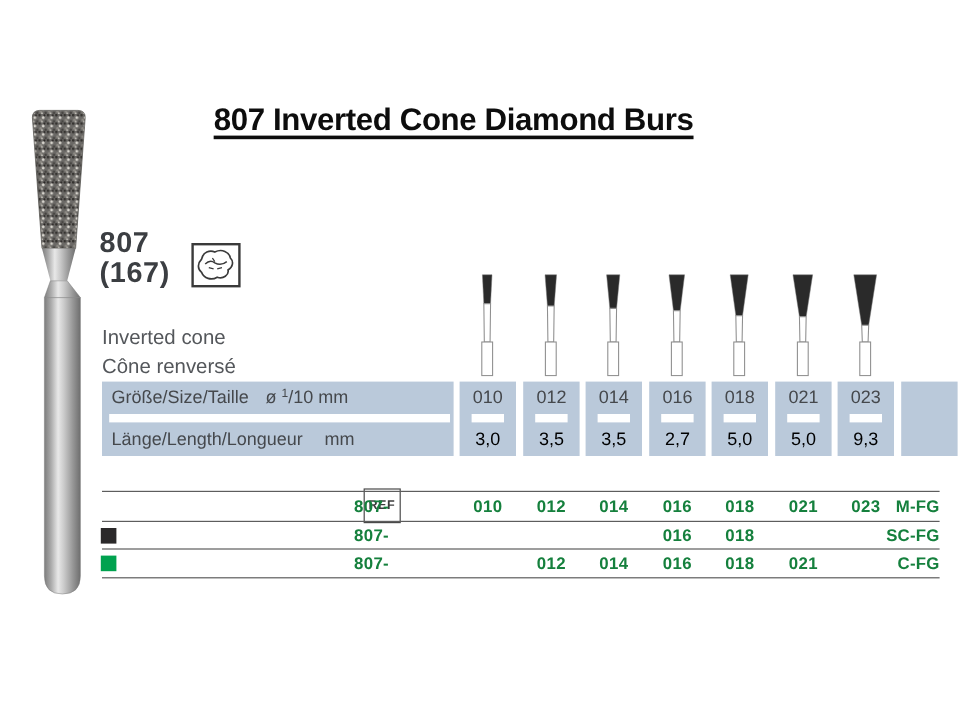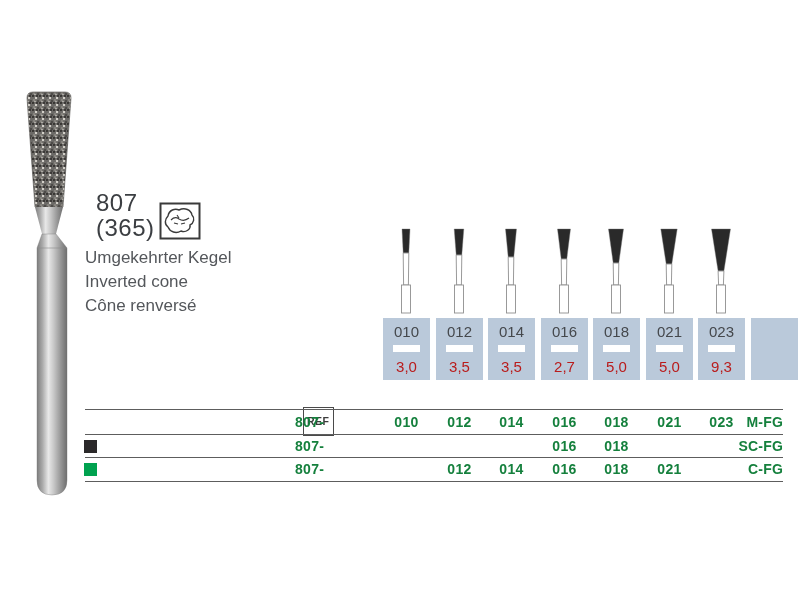--- a/index.html
+++ b/index.html
@@ -7,41 +7,41 @@
         font-family:"Liberation Sans",sans-serif;overflow:hidden;}
   .abs{position:absolute;}
 
   
   #title{left:168px;top:84px;width:420px;text-align:center;
          font-size:26px;font-weight:700;color:#0d0d0d;
          text-decoration:underline;text-decoration-thickness:3px;text-underline-offset:5px;
          letter-spacing:-0.3px;}
 
   
-  .code-line{left:96px;font-size:24px;font-weight:400;color:#3b3e42;line-height:25px;letter-spacing:0.5px;}
+  .code-line{left:83px;font-size:24px;font-weight:700;color:#3b3e42;line-height:25px;letter-spacing:0.5px;}
   #tooth-box{left:159px;top:202px;}
   .name-line{left:85px;font-size:17px;color:#54575b;line-height:20px;}
 
   
   .blue{background:#bac9da;}
   #spec-label{left:85px;top:318px;width:293px;height:62px;}
   .spec-row1{position:absolute;left:8px;top:0;height:27px;display:flex;align-items:center;
              font-size:15px;color:#45484c;}
   .spec-row2{position:absolute;left:8px;top:34px;height:28px;display:flex;align-items:center;
              font-size:15px;color:#45484c;}
   #spec-label .band{position:absolute;left:6px;right:3px;top:26.5px;height:7px;background:#fff;}
   .unit1{margin-left:14px;}
   .unit2{margin-left:18px;}
   .sup{font-size:10px;vertical-align:5px;}
   .spec-col{position:absolute;top:318px;width:47px;height:62px;background:#bac9da;}
   .spec-col .sz{position:absolute;left:0;top:0;width:100%;height:27px;display:flex;
                 align-items:center;justify-content:center;font-size:15px;color:#45484c;}
   .spec-col .band{position:absolute;left:10px;right:10px;top:26.5px;height:7px;background:#fff;}
   .spec-col .len{position:absolute;left:0;top:34px;width:100%;height:28px;display:flex;
-                 align-items:center;justify-content:center;font-size:15px;color:#b91c1c;}
+                 align-items:center;justify-content:center;font-size:15px;color:#000000;}
 
   
   #ref-box{left:303px;top:407px;border:1.5px solid #4a4a4a;padding:7px 3px;
            font-size:10.5px;font-weight:700;color:#3c3c3c;letter-spacing:0.5px;line-height:13px;}
   .hline{left:85px;width:698px;height:0;border-top:1.5px solid #5d5d5d;}
   .ref-row{left:0;width:800px;height:23px;font-weight:700;color:#15803d;font-size:14px;}
   .ref-row .prefix{position:absolute;left:295px;line-height:23px;letter-spacing:0.3px;}
   .ref-row .suffix{position:absolute;right:17px;line-height:23px;text-align:right;letter-spacing:0.2px;}
   .cell{position:absolute;width:47px;text-align:center;line-height:23px;letter-spacing:0.3px;}
   .cx0{left:383px}.cx1{left:436px}.cx2{left:488px}.cx3{left:541px}
@@ -50,20 +50,21 @@
   .marker.black{background:#2b292a;}
   .marker.green{background:#00a24f;}
 
   .bur-icon{position:absolute;top:228px;width:24px;height:86px;}
 </style>
 </head>
 <body>
 
 <div id="page">
 
+  <div id="title" class="abs">807 Inverted Cone Diamond Burs</div>
 
   <svg class="abs" style="left:18px;top:88px" width="62" height="420" viewBox="0 0 62 420">
     <defs>
       <linearGradient id="metal" x1="0" y1="0" x2="1" y2="0">
         <stop offset="0" stop-color="#7d7d7d"></stop>
           <stop offset="0.18" stop-color="#a9a9a9"></stop>
         <stop offset="0.38" stop-color="#e8e8e8"></stop>
           <stop offset="0.55" stop-color="#c9c9c9"></stop>
         <stop offset="0.78" stop-color="#999999"></stop>
           <stop offset="1" stop-color="#6e6e6e"></stop>
@@ -78,30 +79,29 @@
         <circle cx="3" cy="6.5" r="0.8" fill="#c2bfb8"></circle>
       </pattern>
     </defs>
     <path d="M9,10 Q9,4 15,4 L47,4 Q53,4 53,10 L45,119 L17,119 Z" fill="url(#grit)" stroke="#514f4b" stroke-width="0.6"></path>
     <polygon points="17,119 45,119 38,146 24,146" fill="url(#metal)"></polygon>
     <path d="M24,146 L38,146 L49,160 L49,392 Q49,407 34,407 Q19,407 19,392 L19,160 Z" fill="url(#metal)" stroke="#7a7a7a" stroke-width="0.4"></path>
     <line x1="19" y1="160" x2="49" y2="160" stroke="#8b8b8b" stroke-width="0.6"></line>
   </svg>
 
   <div class="abs code-line" style="top:190px">807</div>
-  <div class="abs code-line" style="top:215px">(365)</div>
+  <div class="abs code-line" style="top:215px">(167)</div>
 
   <svg id="tooth-box" class="abs" width="42" height="38" viewBox="0 0 42 38">
     <rect x="1.5" y="1.5" width="39" height="35" fill="#ffffff" stroke="#3a3a3a" stroke-width="2"></rect>
     <path d="M9,14 C10,8 16,6 20,8 C26,5 32,8 33,13 C36,16 35,21 31,23 C32,27 27,31 22,29 C17,32 11,30 9,25 C5,22 6,17 9,14 Z" fill="none" stroke="#3a3a3a" stroke-width="1.4"></path>
     <path d="M12,18 Q16,14 20,17 Q25,20 30,16" fill="none" stroke="#3a3a3a" stroke-width="1.2"></path>
     <path d="M15,21 l4,1 M22,22 l4,-1 M18,13 l2,3" fill="none" stroke="#3a3a3a" stroke-width="1.1"></path>
   </svg>
 
-  <div class="abs name-line" style="top:248px">Umgekehrter Kegel</div>
   <div class="abs name-line" style="top:296px">Cône renversé</div>
   <div class="abs name-line" style="top:272px">Inverted cone</div>
 
   <svg class="bur-icon" style="left:394px" viewBox="0 0 24 86">
     <polygon points="8,1 16,1 14.8,25 9.2,25" fill="#2a2a2a" stroke="#777" stroke-width="0.4"></polygon>
     <polygon points="9.2,25 14.8,25 14.4,57 9.6,57" fill="#fff" stroke="#8f8f8f" stroke-width="0.9"></polygon>
     <rect x="7.5" y="57" width="9" height="28" fill="#fff" stroke="#8f8f8f" stroke-width="0.9"></rect>
   </svg>
   <svg class="bur-icon" style="left:447px" viewBox="0 0 24 86">
     <polygon points="7.2,1 16.8,1 14.8,27 9.2,27" fill="#2a2a2a" stroke="#777" stroke-width="0.4"></polygon>
@@ -127,20 +127,34 @@
     <polygon points="3.8,1 20.2,1 14.8,36 9.2,36" fill="#2a2a2a" stroke="#777" stroke-width="0.4"></polygon>
     <polygon points="9.2,36 14.8,36 14.4,57 9.6,57" fill="#fff" stroke="#8f8f8f" stroke-width="0.9"></polygon>
     <rect x="7.5" y="57" width="9" height="28" fill="#fff" stroke="#8f8f8f" stroke-width="0.9"></rect>
   </svg>
   <svg class="bur-icon" style="left:709px" viewBox="0 0 24 86">
     <polygon points="2.5,1 21.5,1 14.9,43 9.1,43" fill="#2a2a2a" stroke="#777" stroke-width="0.4"></polygon>
     <polygon points="9.1,43 14.9,43 14.4,57 9.6,57" fill="#fff" stroke="#8f8f8f" stroke-width="0.9"></polygon>
     <rect x="7.5" y="57" width="9" height="28" fill="#fff" stroke="#8f8f8f" stroke-width="0.9"></rect>
   </svg>
 
+  <div id="spec-label" class="abs blue">
+    <div class="spec-row1">
+      <span>Größe/Size/Taille</span>
+      <span class="unit1">
+        <span>ø</span>
+        <sup class="sup">1</sup><span>/10 mm</span>
+      </span>
+    </div>
+    <div class="band"></div>
+    <div class="spec-row2">
+      <span>Länge/Length/Longueur</span>
+      <span class="unit2">mm</span>
+    </div>
+  </div>
 
   <div class="spec-col" style="left:383px">
     <div class="sz">010</div>
       <div class="band"></div>
     <div class="len">3,0</div>
   </div>
   <div class="spec-col" style="left:436px">
     <div class="sz">012</div>
       <div class="band"></div>
     <div class="len">3,5</div>

